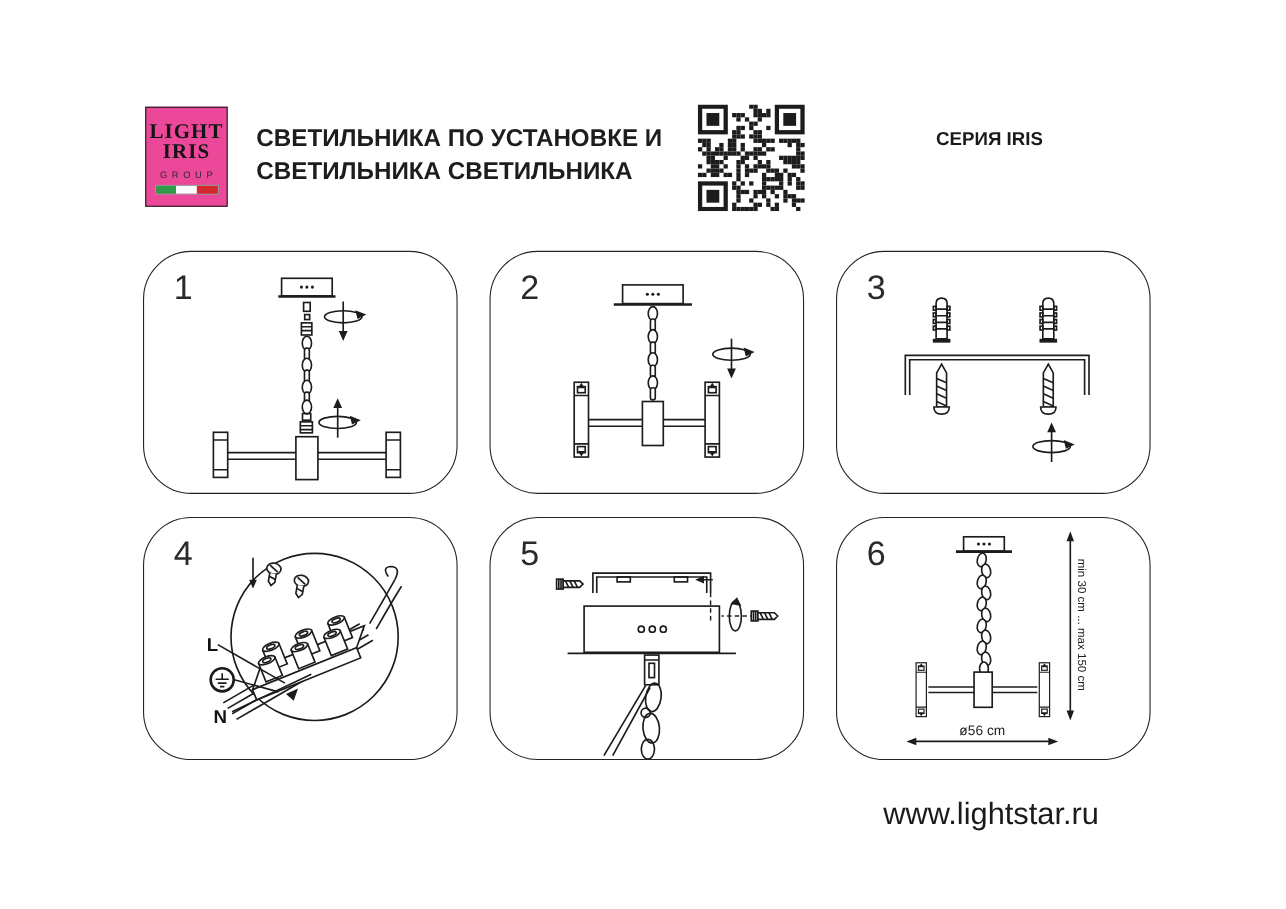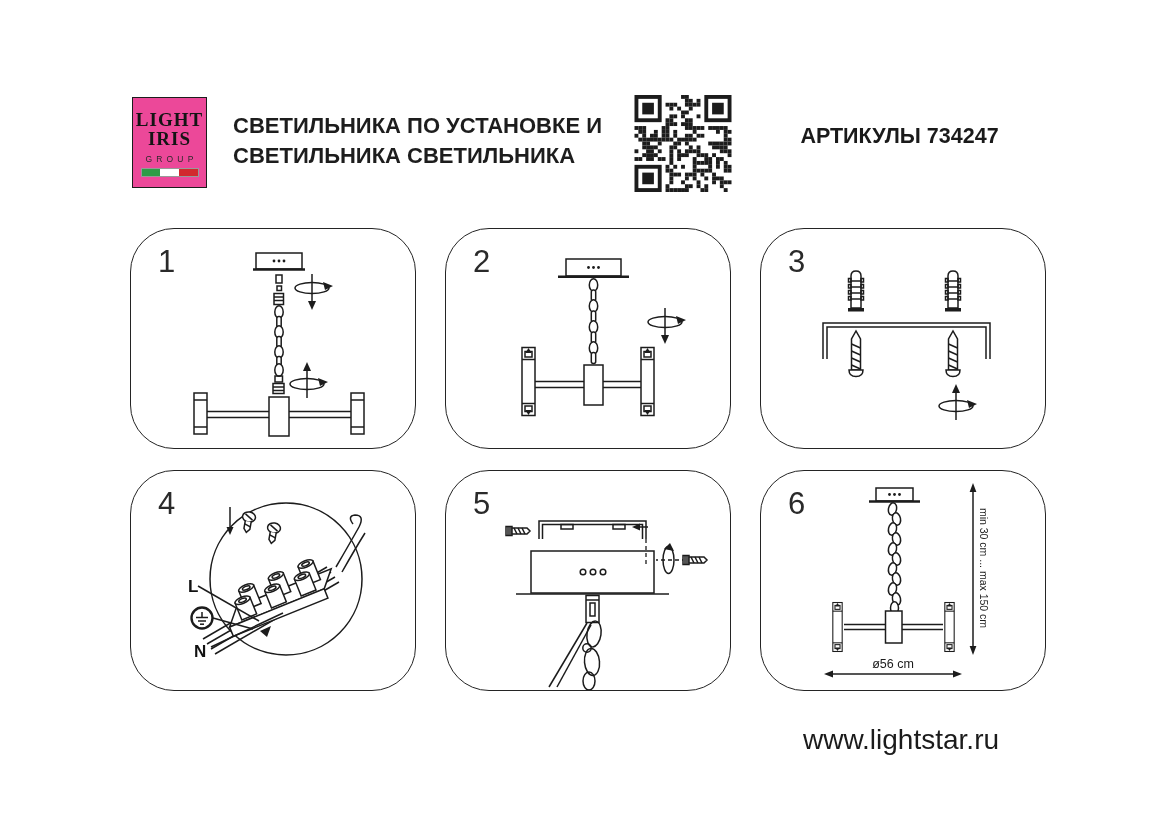--- a/index.html
+++ b/index.html
@@ -366,21 +366,21 @@
         <rect x="76" y="4" width="20" height="20" fill="#fff"></rect>
         <rect x="80" y="8" width="12" height="12" fill="#1c1c1c"></rect>
         <rect x="0" y="72" width="28" height="28" fill="#1c1c1c"></rect>
         <rect x="4" y="76" width="20" height="20" fill="#fff"></rect>
         <rect x="8" y="80" width="12" height="12" fill="#1c1c1c"></rect>
       </g>
   </svg>
 </div>
 
 <div class="abs series-block">
-  <div class="article-line">АРТИКУЛЫ 734247</div>
+  <div class="series-line">СЕРИЯ IRIS</div>
 </div>
 
 <div class="panel" style="left:130px; top:228px;">
   <svg class="diagram" viewBox="0 0 284 219">
     <g>
       <rect x="125" y="24" width="46" height="16" class="draw"></rect>
       <line x1="122" y1="40.5" x2="174" y2="40.5" class="draw2"></line>
       <use href="#dots3" x="148" y="32"></use>
     </g>
     <g>

